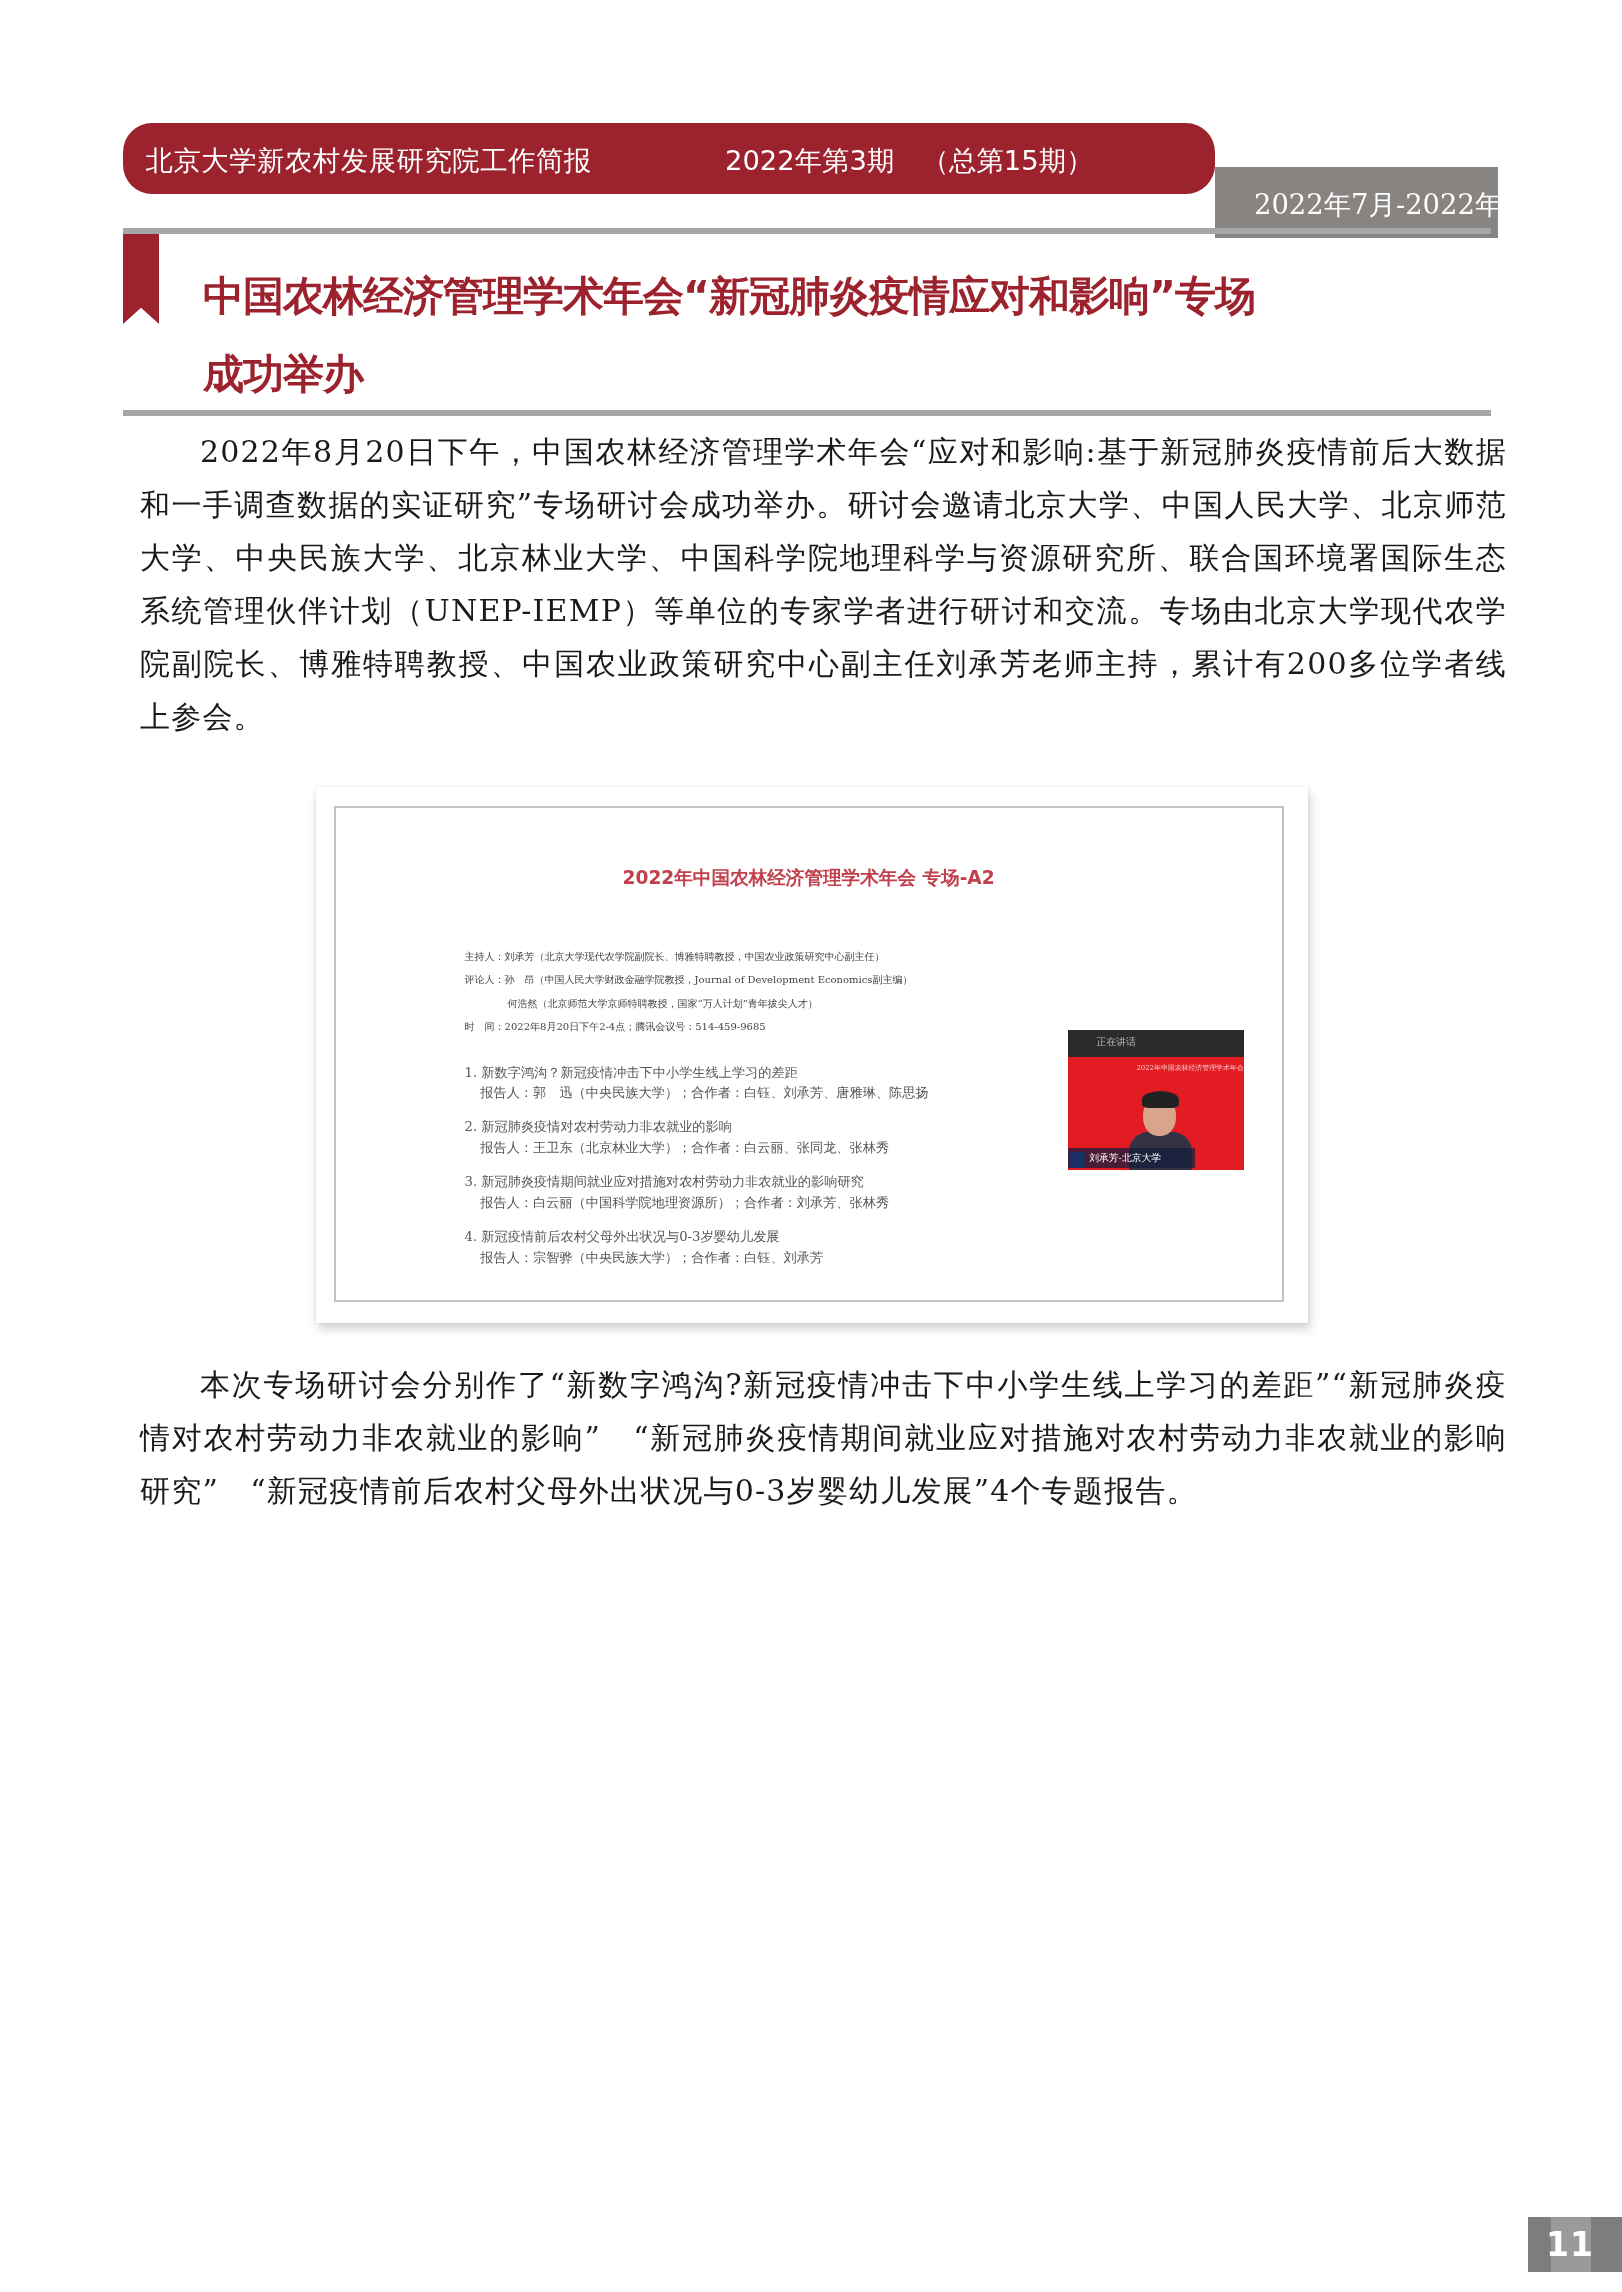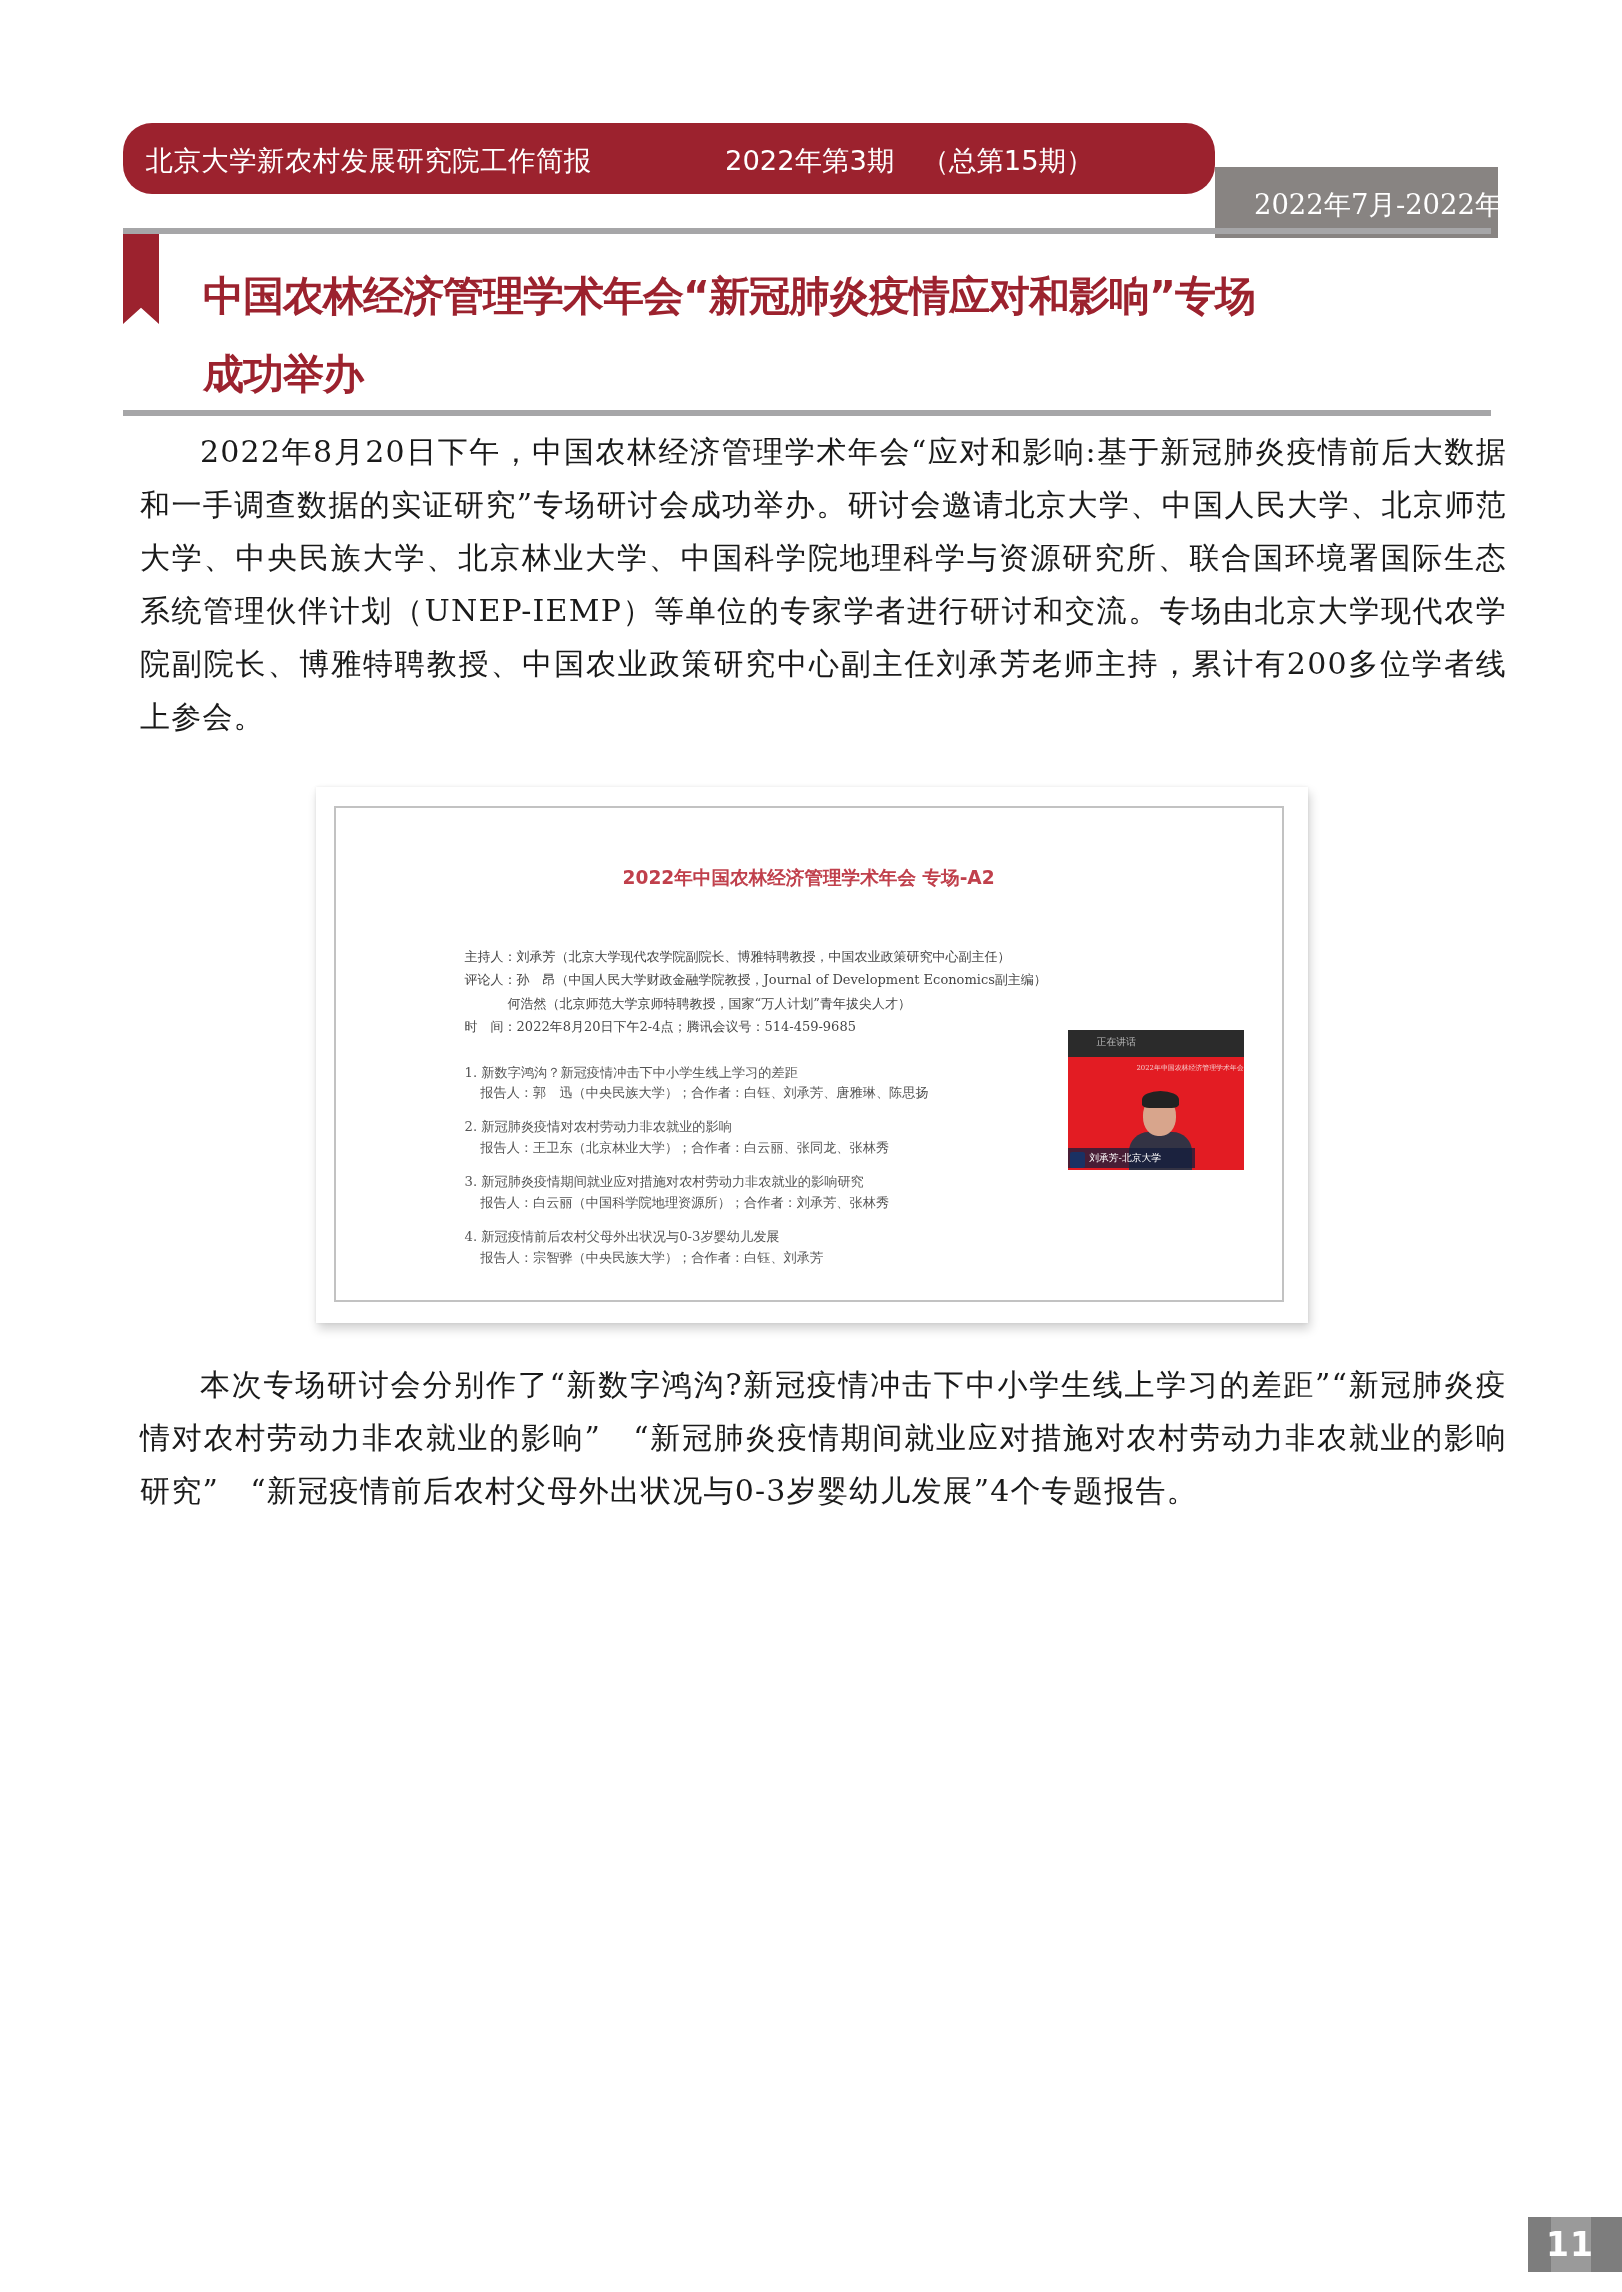--- a/index.html
+++ b/index.html
@@ -27,21 +27,21 @@
     .para-1 { top: 425px; }
     .para-2 { top: 1358px; }
 
     
     .figure-outer { position: absolute; left: 316px; top: 787px; width: 992px; height: 536px; background: #fff;
       box-shadow: 2px 5.9px 9.8px rgba(0,0,0,0.18), 0 0 2.9px rgba(0,0,0,0.08); }
     .figure-inner { position: absolute; left: 17.6px; top: 18.6px; width: 950px; height: 496px; border: 2.9px solid #c2c2c2; background: #fff; }
     .fig-title1, .fig-title2 { position: absolute; left: 0; width: 100%; text-align: center; color: #c0404c; font-family: "DejaVu Sans", "Liberation Sans", sans-serif; font-weight: bold; font-size: 18.6px; filter: blur(0.6px); }
     .fig-title1 { top: 57px; }
     .fig-title2 { top: 86px; font-size: 19.6px; }
-    .fig-meta { position: absolute; left: 129px; top: 137px; font-size: 13px; line-height: 23.5px; color: #444; filter: blur(0.7px); white-space: nowrap; }
+    .fig-meta { position: absolute; left: 129px; top: 137px; font-size: 10px; line-height: 23.5px; color: #444; filter: blur(0.7px); white-space: nowrap; }
     .fig-meta .indent { padding-left: 43px; }
     .fig-items { position: absolute; left: 129px; top: 255px; font-size: 13.2px; line-height: 20.6px; color: #555; filter: blur(0.7px); white-space: nowrap; }
     .fig-item { margin-bottom: 13.7px; }
     .fig-item .reporter { padding-left: 15.7px; }
 
     .video-inset { position: absolute; left: 732px; top: 222px; width: 176px; height: 140px; background: #e31c23; overflow: hidden; filter: blur(0.6px); }
     .video-top { position: absolute; left: 0; top: 0; width: 100%; height: 27.4px; background: #2b2b2b; }
     .video-top-label { position: absolute; left: 29px; top: 6.9px; font-size: 9.8px; color: #bbb; }
     .video-banner { position: absolute; left: 0; top: 33px; width: 100%; height: 13.7px; font-size: 6.9px; color: #f5c9c9; text-align: right; padding-right: 0; }
     .video-person-head { position: absolute; left: 75px; top: 65px; width: 33px; height: 41px; border-radius: 50% 50% 45% 45%; background: #d8a58c; }

